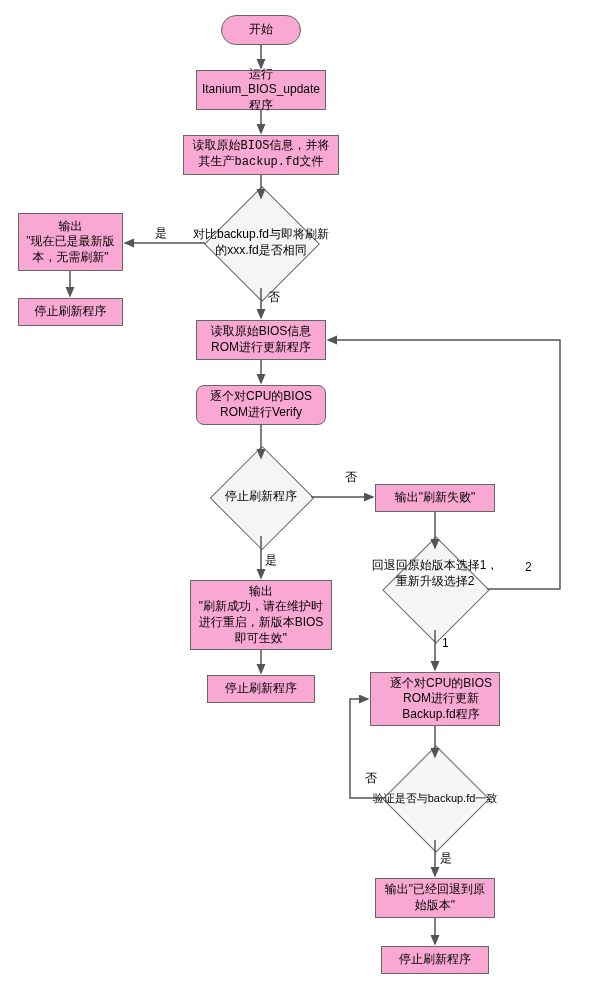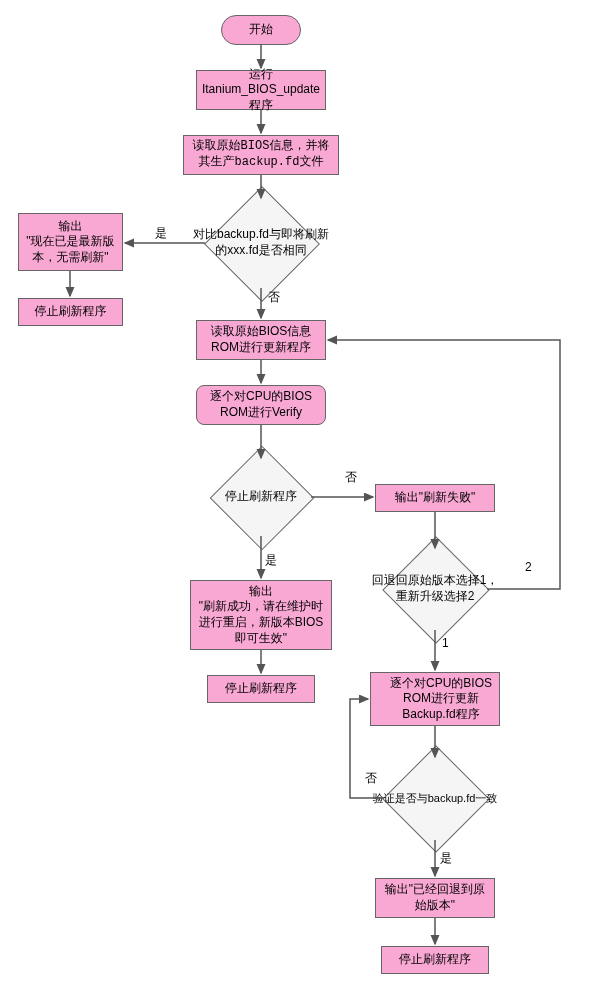--- a/index.html
+++ b/index.html
@@ -88,21 +88,21 @@
 <div class="diamond-text" style="left:211px; top:486px; width:100px; height:22px;">停止刷新程序</div>
 
 <div class="node" style="left:190px; top:580px; width:142px; height:70px; white-space:pre-line;">输出
 "刷新成功，请在维护时进行重启，新版本BIOS即可生效"</div>
 
 <div class="node" style="left:207px; top:675px; width:108px; height:28px;">停止刷新程序</div>
 
 <div class="node" style="left:375px; top:484px; width:120px; height:28px;">输出"刷新失败"</div>
 
 <div class="diamond" style="left:398px; top:552px; width:74px; height:74px;"></div>
-<div class="diamond-text" style="left:370px; top:565px; width:130px; height:48px;">回退回原始版本选择1，重新升级选择2</div>
+<div class="diamond-text" style="left:370px; top:550px; width:130px; height:48px;">回退回原始版本选择1，重新升级选择2</div>
 
 <div class="node" style="left:370px; top:672px; width:130px; height:54px;padding-left:16px;">逐个对CPU的BIOS ROM进行更新Backup.fd程序</div>
 
 <div class="diamond" style="left:398px; top:761px; width:74px; height:74px;"></div>
 <div class="diamond-text" style="left:362px; top:788px; width:146px; height:20px; font-size:11px;">验证是否与backup.fd一致</div>
 
 <div class="node" style="left:375px; top:878px; width:120px; height:40px;">输出"已经回退到原始版本"</div>
 
 <div class="node" style="left:381px; top:946px; width:108px; height:28px;">停止刷新程序</div>
 

